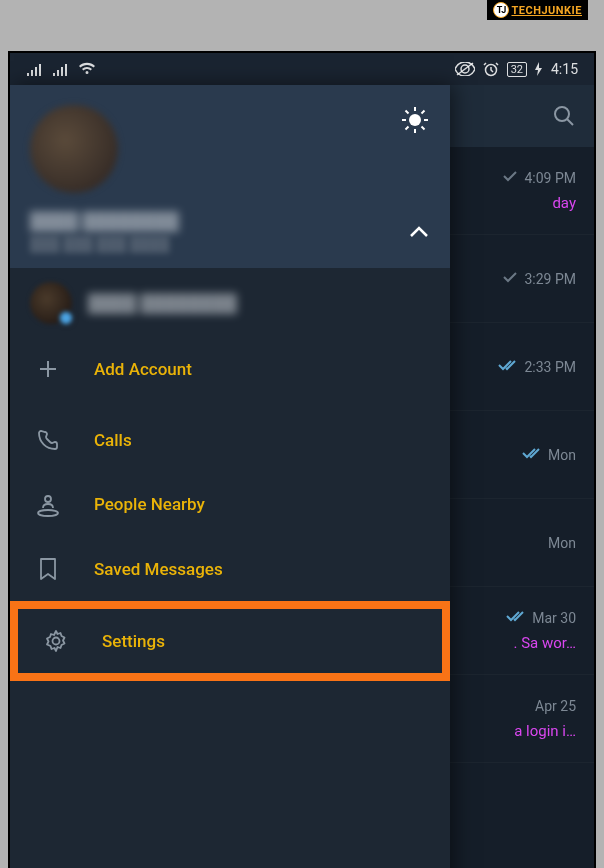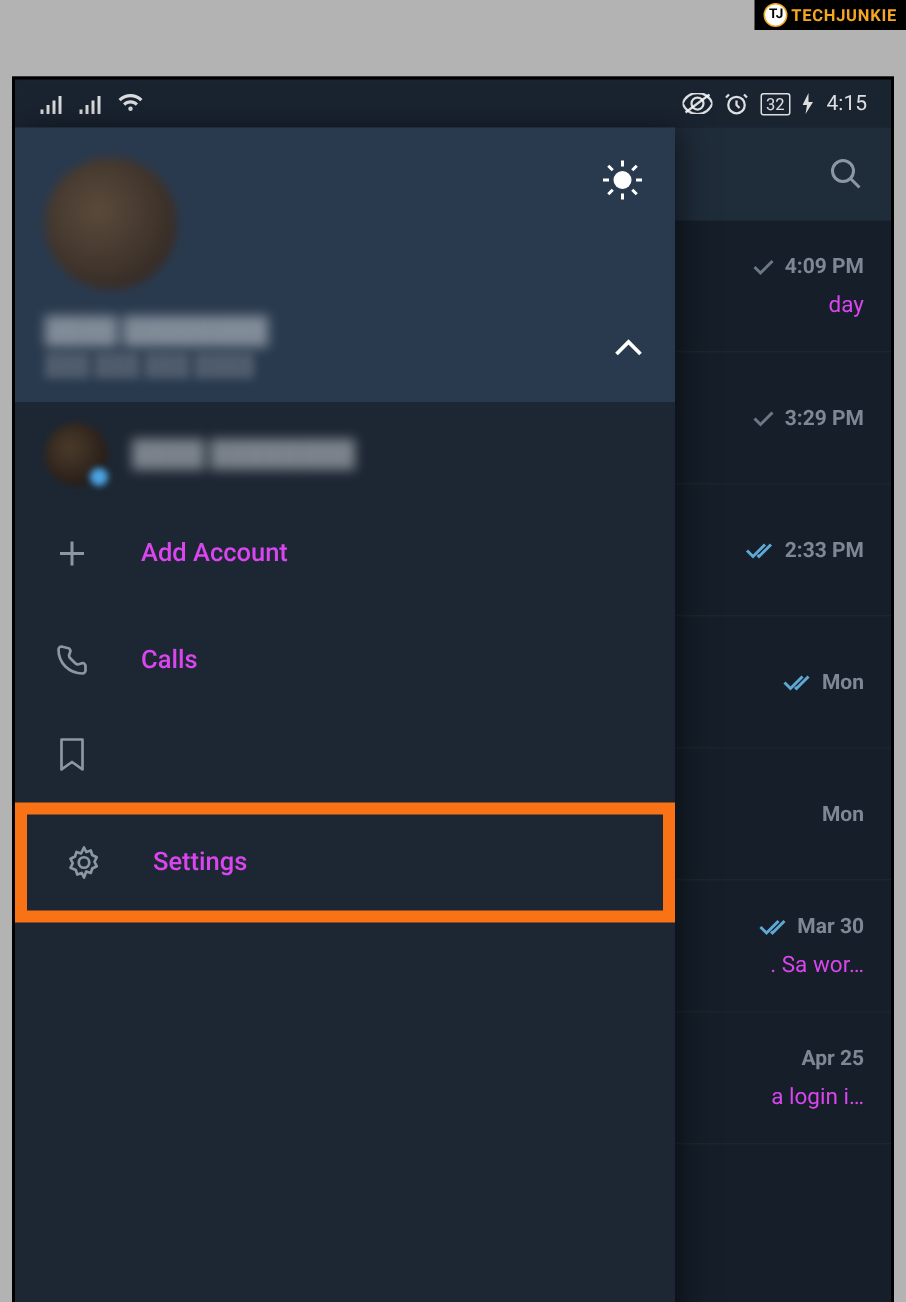--- a/index.html
+++ b/index.html
@@ -20,21 +20,21 @@
       height: 100%;
       background: #1a2431;
       border: 2px solid #000;
       position: relative;
       overflow: hidden;
       margin-top: 43px;
     }
     .watermark {
       position: absolute;
       top: 0;
-      right: 0;
+      right: 16px;
       background: #000;
       color: #fff;
       font-size: 11px;
       font-weight: bold;
       padding: 2px 6px;
       z-index: 100;
       display: flex;
       align-items: center;
       gap: 2px;
     }
@@ -47,20 +47,21 @@
       display: inline-flex;
       align-items: center;
       justify-content: center;
       font-size: 9px;
       font-weight: bold;
       border: 1px solid #f5a623;
     }
     .watermark-text {
       color: #f5a623;
       letter-spacing: 0.5px;
+      text-decoration: underline;
     }
     .status-bar {
       height: 32px;
       display: flex;
       justify-content: space-between;
       align-items: center;
       padding: 0 16px;
       color: rgba(255,255,255,0.85);
       font-size: 14px;
     }
@@ -101,25 +102,24 @@
       border-bottom: 1px solid rgba(255,255,255,0.03);
       display: flex;
       flex-direction: column;
       justify-content: center;
       align-items: flex-end;
       padding-right: 18px;
       gap: 8px;
     }
     .bg-time-row {
       display: flex;
-      align-items: center;
+      align-items: flex-start;
       gap: 6px;
       color: #7d8894;
       font-size: 14px;
-      font-weight: bold;
     }
     .bg-preview {
       color: #d946ef;
       font-size: 15px;
     }
     .drawer {
       position: absolute;
       top: 32px;
       left: 0;
       width: 440px;
@@ -202,21 +202,21 @@
       color: #d8dde3;
       font-size: 17px;
       filter: blur(4px);
       opacity: 0.5;
     }
     .menu-item {
       display: flex;
       align-items: center;
       gap: 32px;
       padding: 20px 24px;
-      color: #d946ef;
+      color: #eab308;
       font-size: 17px;
       cursor: pointer;
     }
     .menu-item .icon-slot {
       width: 28px;
       display: flex;
       justify-content: center;
       color: #8b97a3;
     }
     .menu-item .label {
@@ -423,27 +423,38 @@
 
     <div class="menu-item">
       <span class="icon-slot">
         <svg width="22" height="22" viewBox="0 0 22 22">
             <path d="M4 2c-1 0-2 1-2 2 0 9 7 16 16 16 1 0 2-1 2-2v-3c0-1-1-2-2-2l-3 1c-1 0-1 0-2-1l-3-3c-1-1-1-1-1-2l1-3c0-1-1-2-2-2z" fill="none" stroke="#8b97a3" stroke-width="1.8"></path>
           </svg>
       </span>
       <span class="label">Calls</span>
     </div>
 
+    <div class="menu-item">
+      <span class="icon-slot">
+        <svg width="24" height="26" viewBox="0 0 24 26">
+            <circle cx="12" cy="8" r="3" fill="none" stroke="#8b97a3" stroke-width="1.8"></circle>
+            <path d="M7 17c0-3 2-4 5-4s5 1 5 4" fill="none" stroke="#8b97a3" stroke-width="1.8"></path>
+            <ellipse cx="12" cy="22" rx="10" ry="3" fill="none" stroke="#8b97a3" stroke-width="1.8"></ellipse>
+          </svg>
+      </span>
+      <span class="label">People Nearby</span>
+    </div>
 
     <div class="menu-item">
       <span class="icon-slot">
         <svg width="18" height="24" viewBox="0 0 18 24">
             <path d="M2 2h14v20l-7-5-7 5z" fill="none" stroke="#8b97a3" stroke-width="1.8" stroke-linejoin="round"></path>
           </svg>
       </span>
+      <span class="label">Saved Messages</span>
     </div>
 
     <div class="highlight-box">
       <div class="menu-item">
         <span class="icon-slot">
           <svg width="24" height="24" viewBox="0 0 24 24">
               <circle cx="12" cy="12" r="3.5" fill="none" stroke="#8b97a3" stroke-width="1.8"></circle>
               <path d="M12 2l1.5 3 3-1 1 3 3 1.5-1.5 3 1.5 3-3 1.5-1 3-3-1L12 22l-1.5-3-3 1-1-3L3 15.5l1.5-3L3 9.5 6 8l1-3 3 1z" fill="none" stroke="#8b97a3" stroke-width="1.8" stroke-linejoin="round"></path>
             </svg>
         </span>

